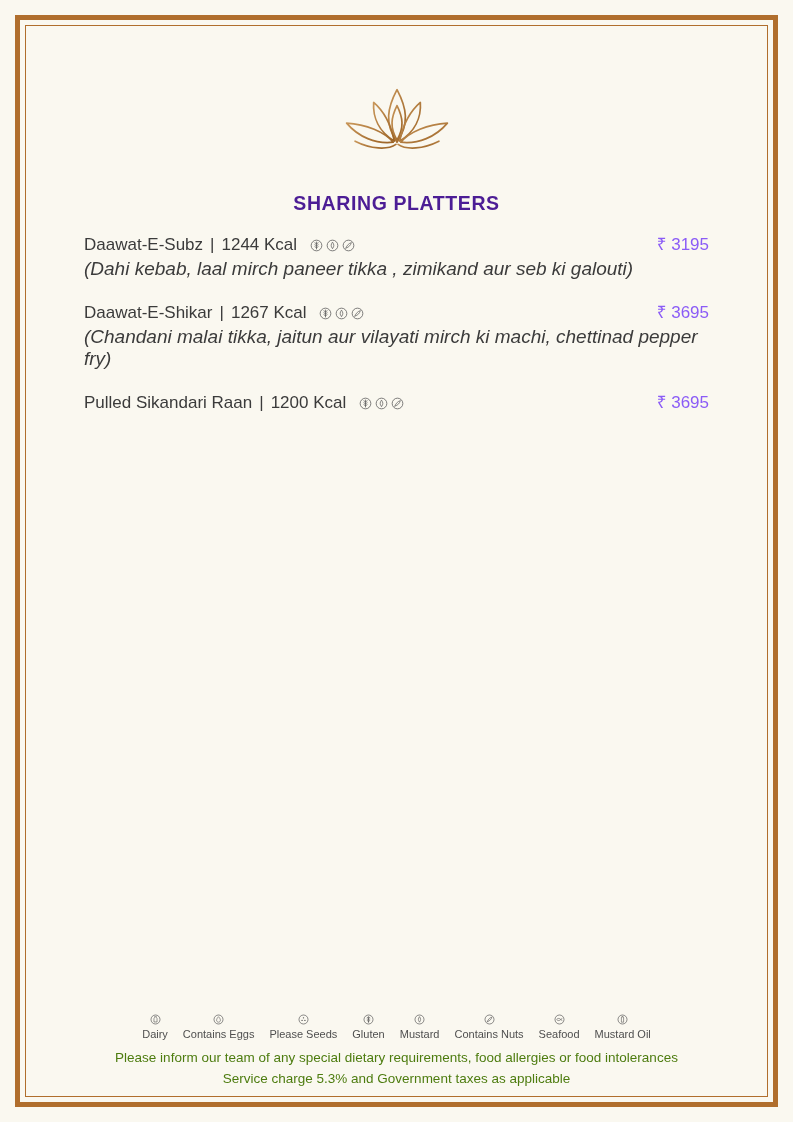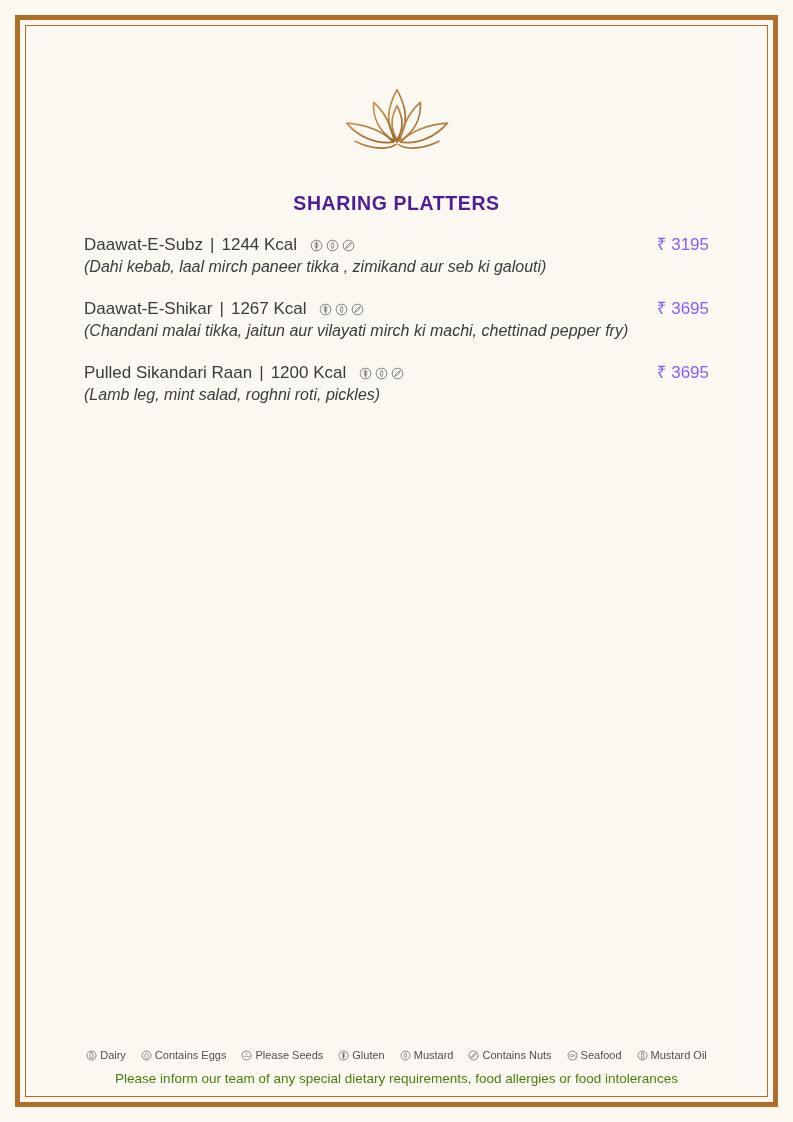--- a/index.html
+++ b/index.html
@@ -40,30 +40,30 @@
   }
   .item-title { font-size: 17px; color: #3B3B3B; white-space: nowrap; }
   .item-sep { margin: 0 7px; }
   .allergen-icons {
     display: inline-flex; gap: 3px; margin-left: 8px;
     vertical-align: -2px; color: #5a5a5a;
   }
   .al-icon { width: 13px; height: 13px; display: block; }
   .item-price { font-size: 17px; color: #8b5cf6; white-space: nowrap; }
   .item-desc {
-    font-size: 16px; font-style: italic; color: #3B3B3B; margin-top: 3px;
+    font-size: 19px; font-style: italic; color: #3B3B3B; margin-top: 3px;
   }
   .footer {
     position: absolute; left: 0; right: 0; bottom: 10px; text-align: center;
   }
   .legend {
     display: flex; justify-content: center; align-items: center; gap: 15px;
     font-size: 11px; color: #4F4F4F;
   }
-  .legend-item { display: inline-flex; align-items: center; gap: 3px; color: #4F4F4F; }
+  .legend-item { display: inline-flex; align-items: center; gap: 3px; color: #4F4F4F; flex-direction: column; }
   .legend-item .al-icon { width: 11px; height: 11px; }
   .note { font-size: 13.5px; color: #4d7c0f; margin-top: 6px; }
   .note-first { margin-top: 10px; }
   .hidden-defs { position: absolute; width: 0; height: 0; overflow: hidden; }
 </style>
 </head>
 <body>
 
 <svg class="hidden-defs" aria-hidden="true">
   <defs>
@@ -191,21 +191,20 @@
               <svg class="al-icon">
                   <use href="#ic-mustard"></use>
                 </svg>
               <svg class="al-icon">
                   <use href="#ic-nuts"></use>
                 </svg>
             </span>
           </div>
           <div class="item-price">₹ 3695</div>
         </div>
-        <div class="item-desc">(Lamb leg, mint salad, roghni roti, pickles)</div>
       </div>
 
     </div>
 
     <div class="footer">
       <div class="legend">
         <span class="legend-item">
           <svg class="al-icon">
               <use href="#ic-dairy"></use>
             </svg>
@@ -248,16 +247,17 @@
           <span>Seafood</span>
         </span>
         <span class="legend-item">
           <svg class="al-icon">
               <use href="#ic-oil"></use>
             </svg>
           <span>Mustard Oil</span>
         </span>
       </div>
       <div class="note note-first">Please inform our team of any special dietary requirements, food allergies or food intolerances</div>
+      <div class="note">Service charge 5.3% and Government taxes as applicable</div>
     </div>
 
   </div>
 </div>
 
 </body></html>

